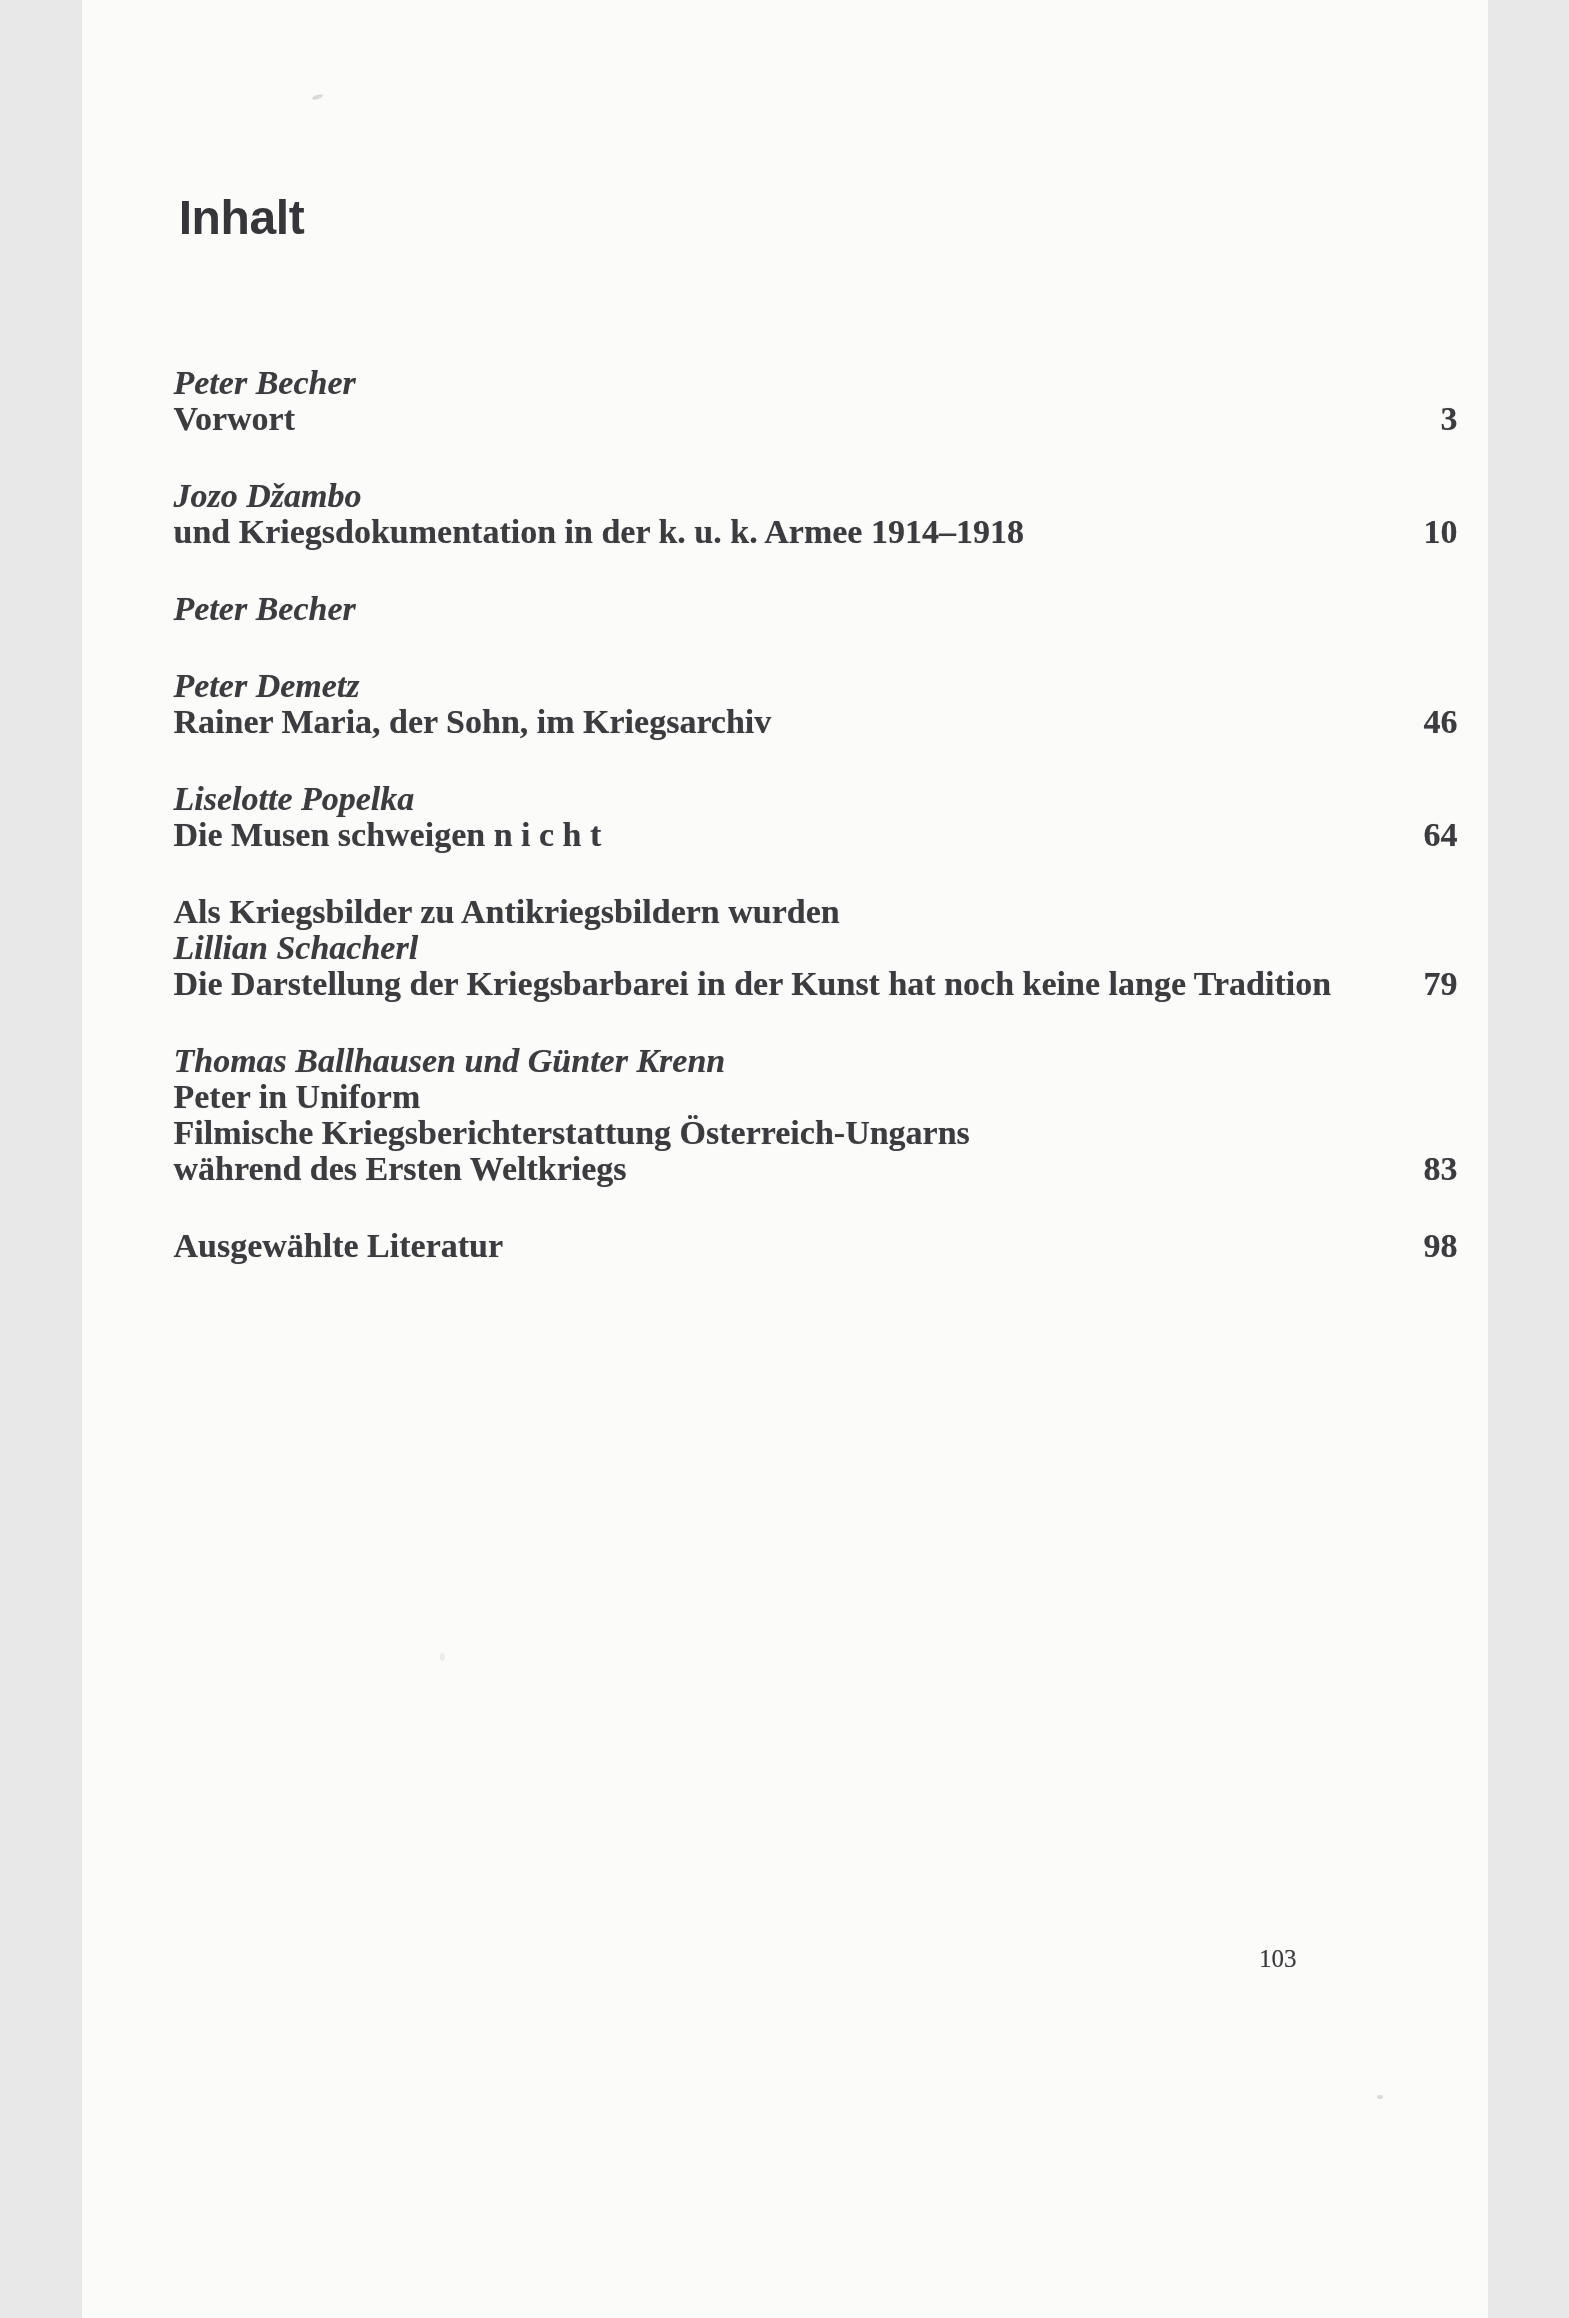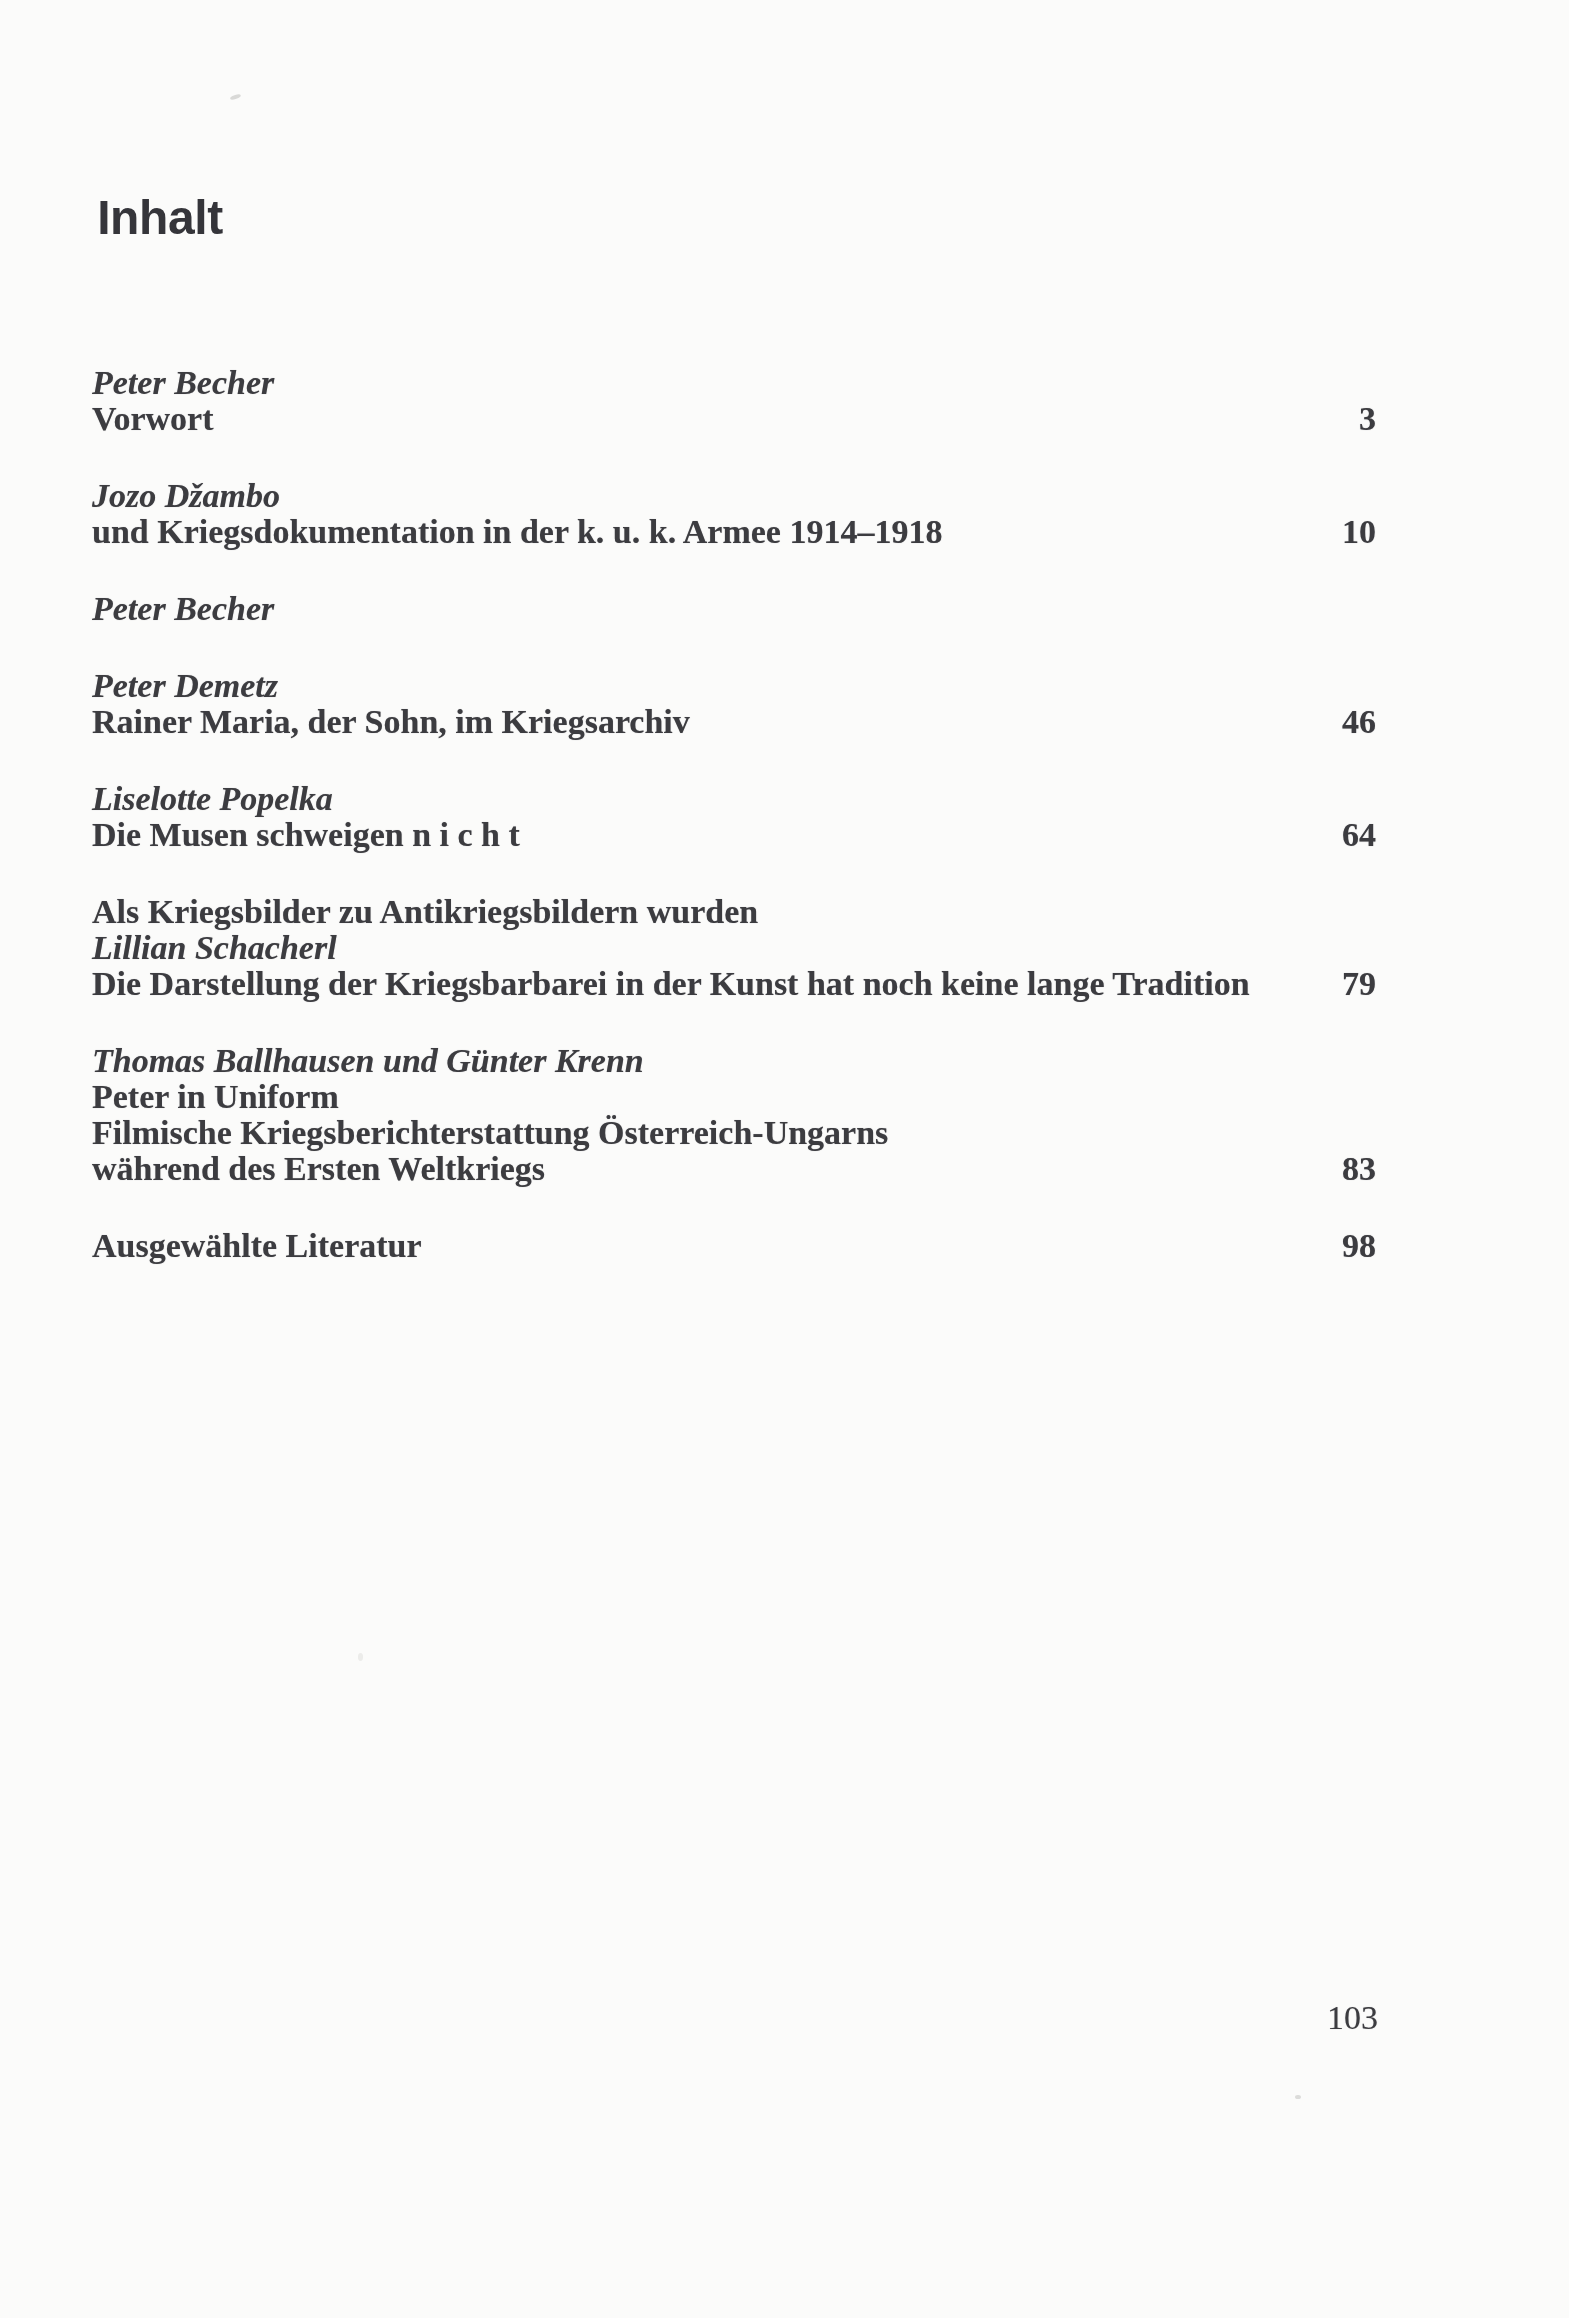--- a/index.html
+++ b/index.html
@@ -2,21 +2,21 @@
 <html style="font-size:14px"><head>
 <meta charset="utf-8">
 <style>
   html, body {
     margin: 0;
     padding: 0;
     background: #e8e8e8;
   }
   .page {
     position: relative;
-    width: 1569px;
+    width: 1406px;
     height: 2319px;
     margin: 0 auto;
     background: #fbfbfa;
     box-sizing: border-box;
     padding: 192px 194px 0 92px;
     overflow: hidden;
     font-family: "Liberation Serif", "DejaVu Serif", serif;
     color: #3c3c40;
   }
   .title {
@@ -46,23 +46,23 @@
     font-style: italic;
   }
   .num {
     margin-left: auto;
     padding-left: 21px;
     text-align: right;
     white-space: nowrap;
   }
   .footer-num {
     position: absolute;
-    top: 2000px;
+    top: 1941px;
     right: 191px;
-    font-size: 34px;
+    font-size: 25px;
     line-height: 36px;
     text-shadow: 0 0 0.9px rgba(70,70,78,0.45);
   }
   .speck {
     position: absolute;
     border-radius: 50%;
   }
   .speck1 { left: 230px; top: 95px; width: 11.2px; height: 4.3px; background: #d9d9d7; transform: rotate(-18deg); }
   .speck2 { left: 1295px; top: 2095px; width: 6px; height: 4.3px; background: #dcdcda; }
   .speck3 { left: 358px; top: 1653px; width: 5.2px; height: 7.8px; background: #ececea; }

